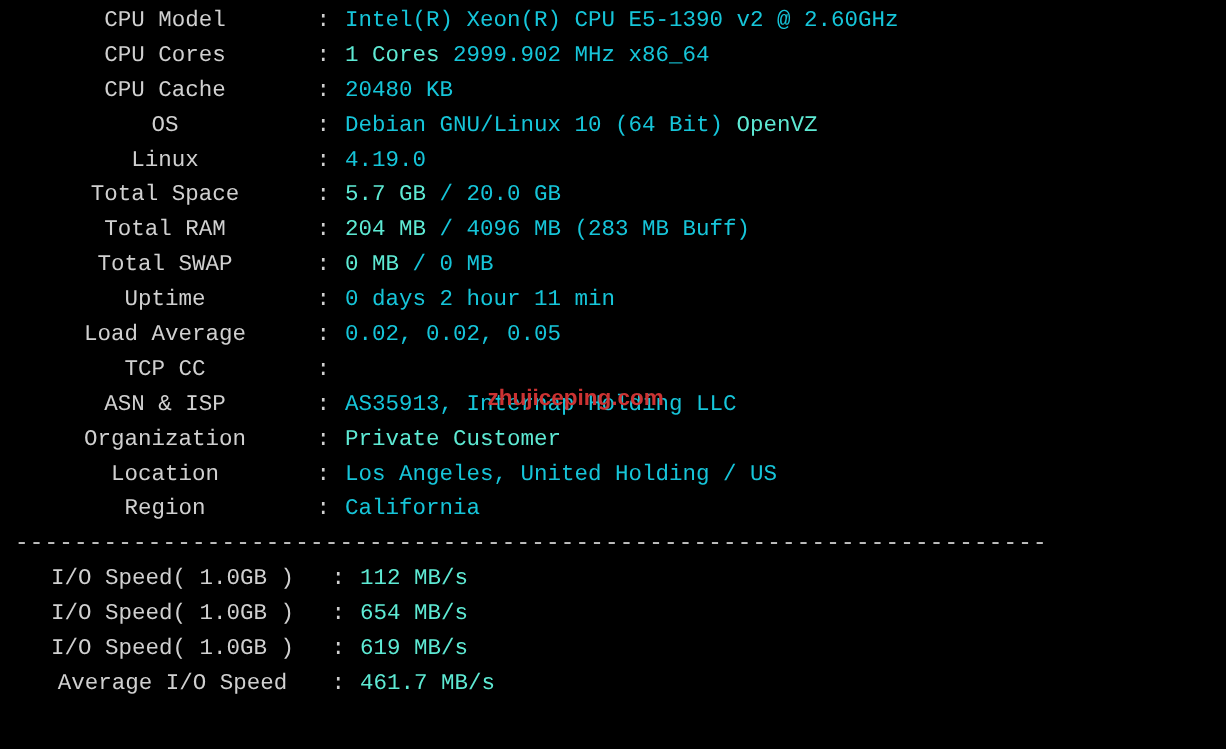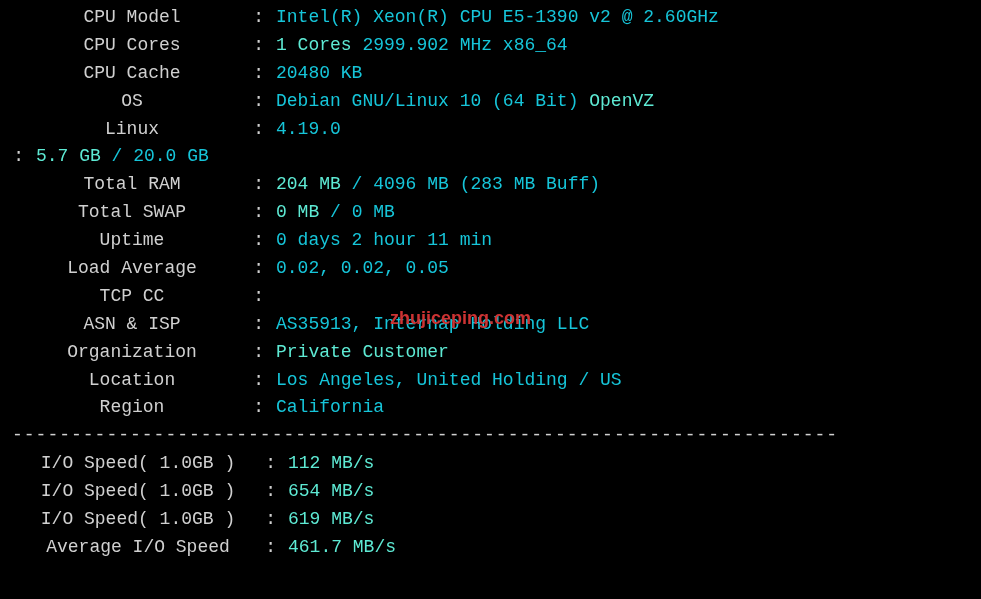--- a/index.html
+++ b/index.html
@@ -80,21 +80,21 @@
 
 <div class="row">
   <span class="label">OS</span><span class="colon">: </span><span class="cyan">Debian GNU/Linux 10 (64 Bit)</span><span> </span><span class="yellow">OpenVZ</span>
 </div>
 
 <div class="row">
   <span class="label">Linux</span><span class="colon">: </span><span class="cyan">4.19.0</span>
 </div>
 
 <div class="row">
-  <span class="colon">: </span><span class="yellow">5.7 GB</span><span class="cyan"> / </span><span class="cyan">20.0 GB</span>
+  <span class="label">Total Space</span><span class="colon">: </span><span class="yellow">5.7 GB</span><span class="cyan"> / </span><span class="cyan">20.0 GB</span>
 </div>
 
 <div class="row">
   <span class="label">Total RAM</span><span class="colon">: </span><span class="yellow">204 MB</span><span class="cyan"> / </span><span class="cyan">4096 MB</span><span class="cyan"> </span><span class="cyan">(283 MB Buff)</span>
 </div>
 
 <div class="row">
   <span class="label">Total SWAP</span><span class="colon">: </span><span class="yellow">0 MB</span><span class="cyan"> / </span><span class="cyan">0 MB</span>
 </div>
 

